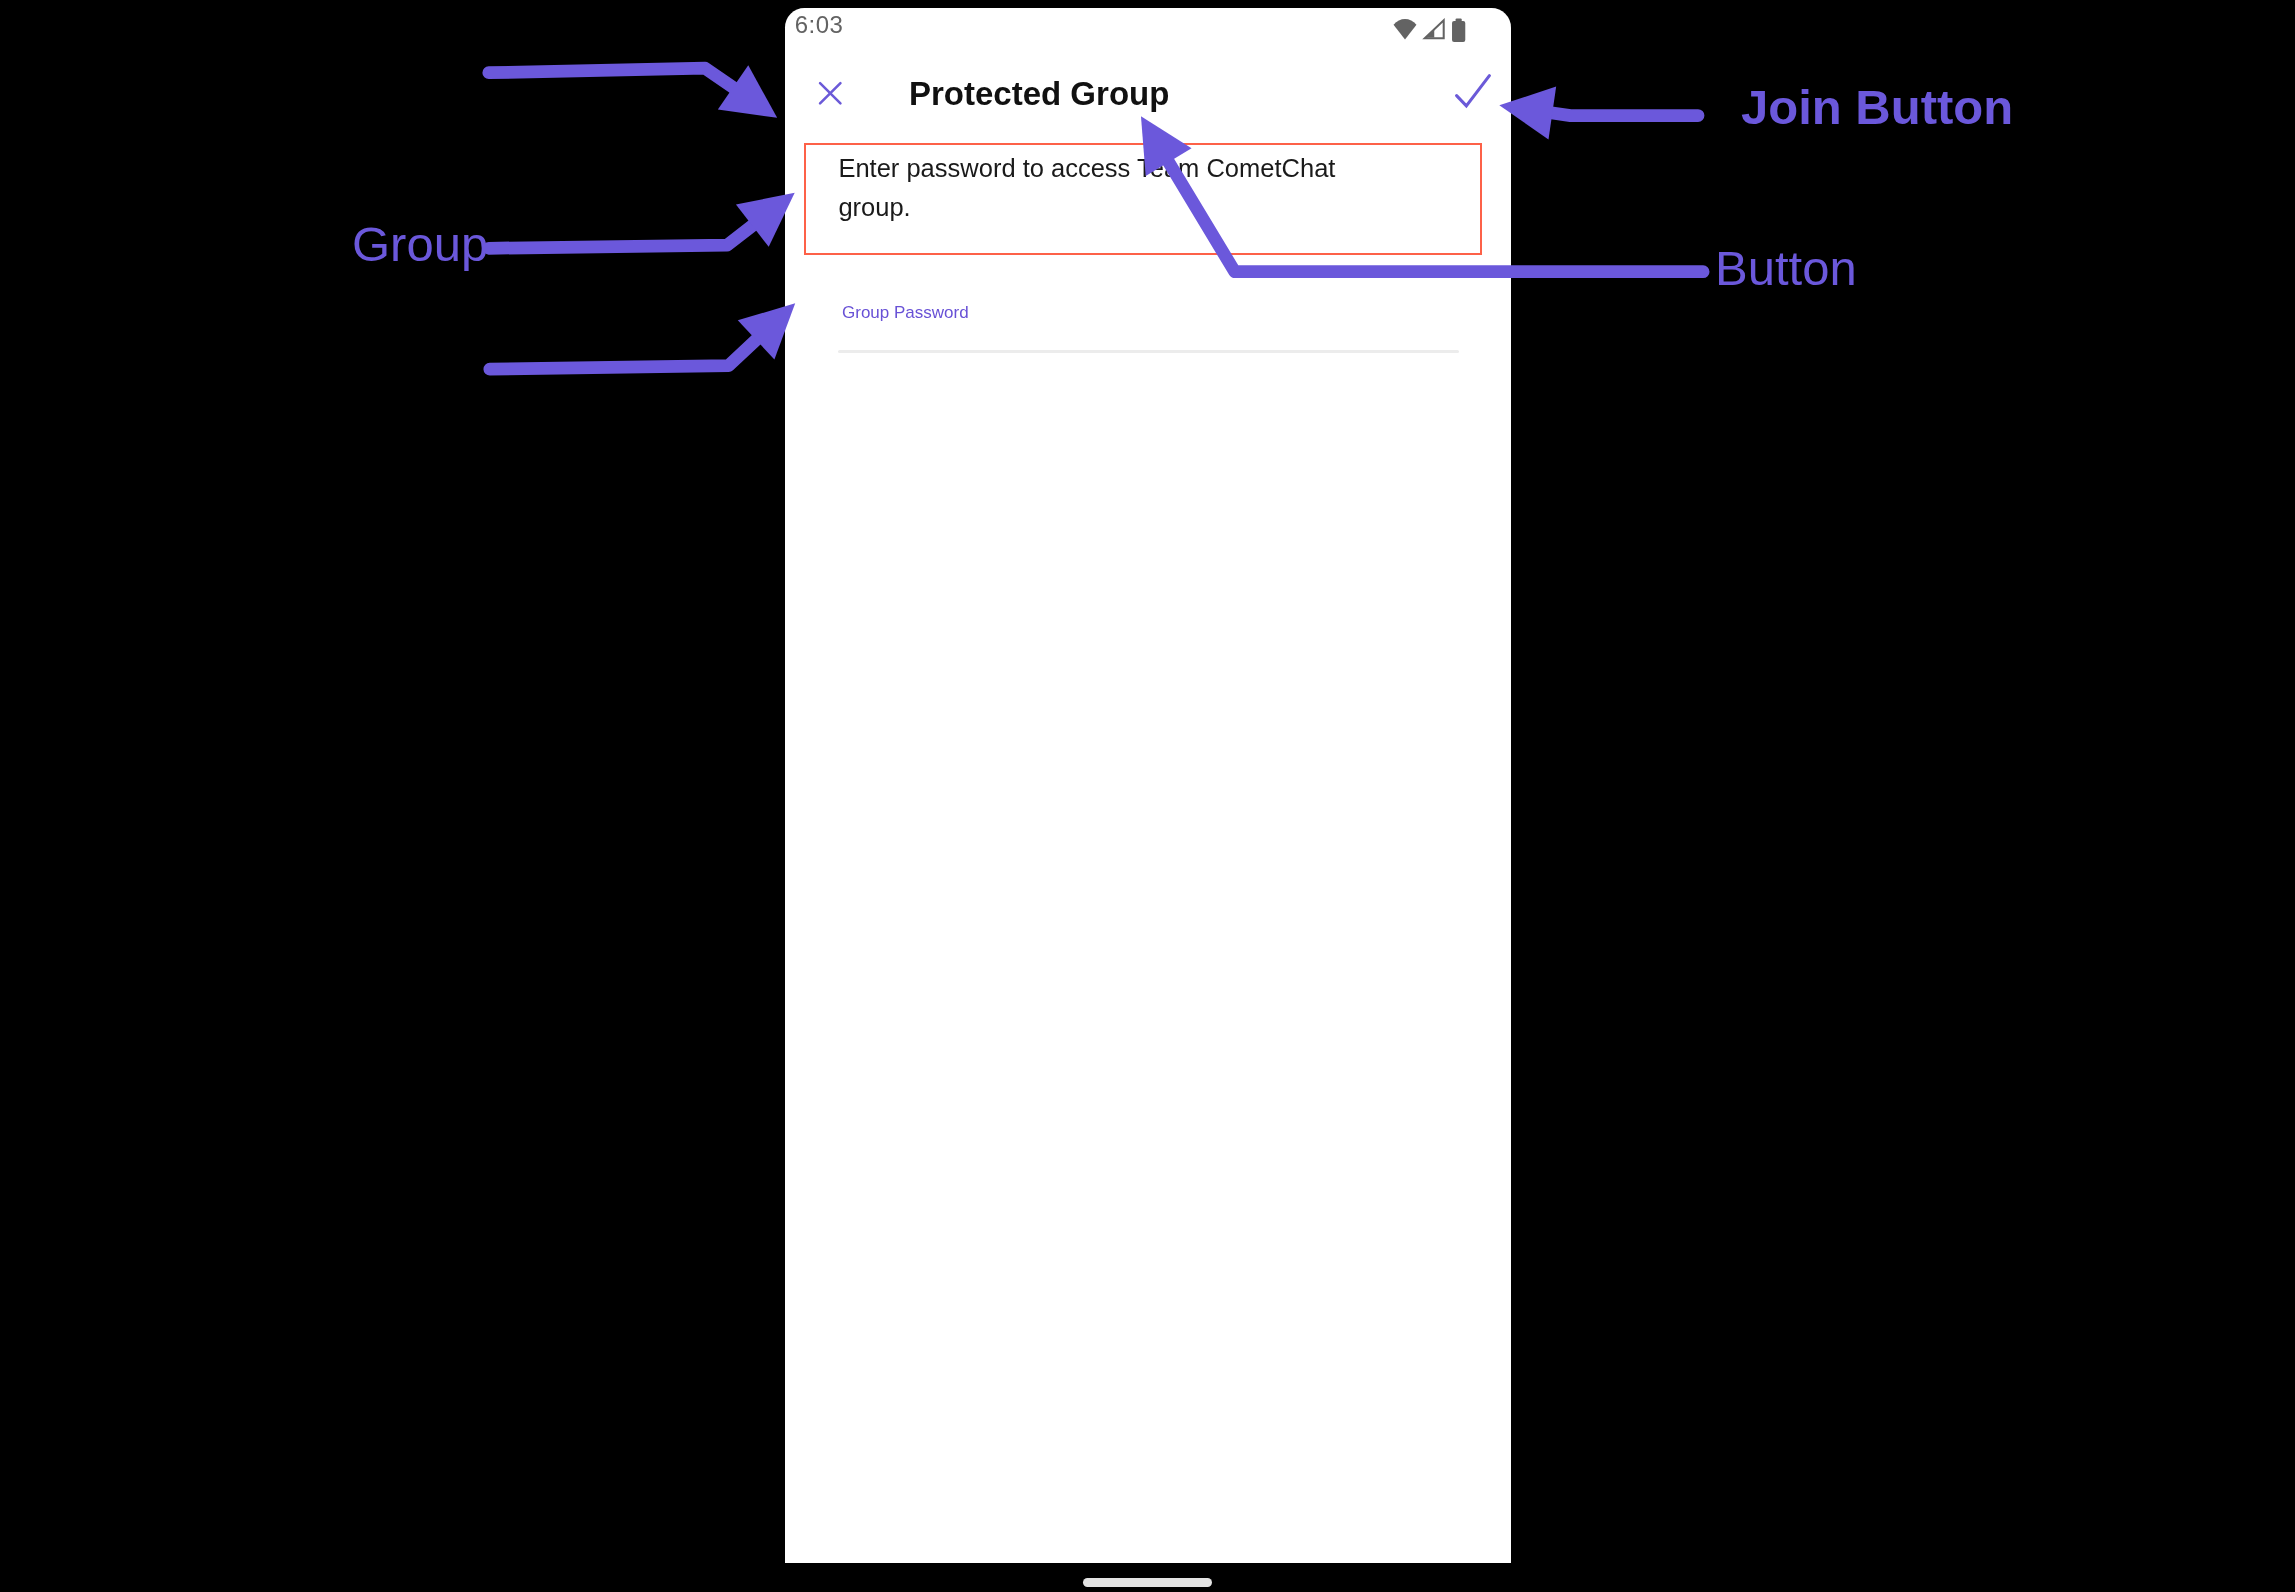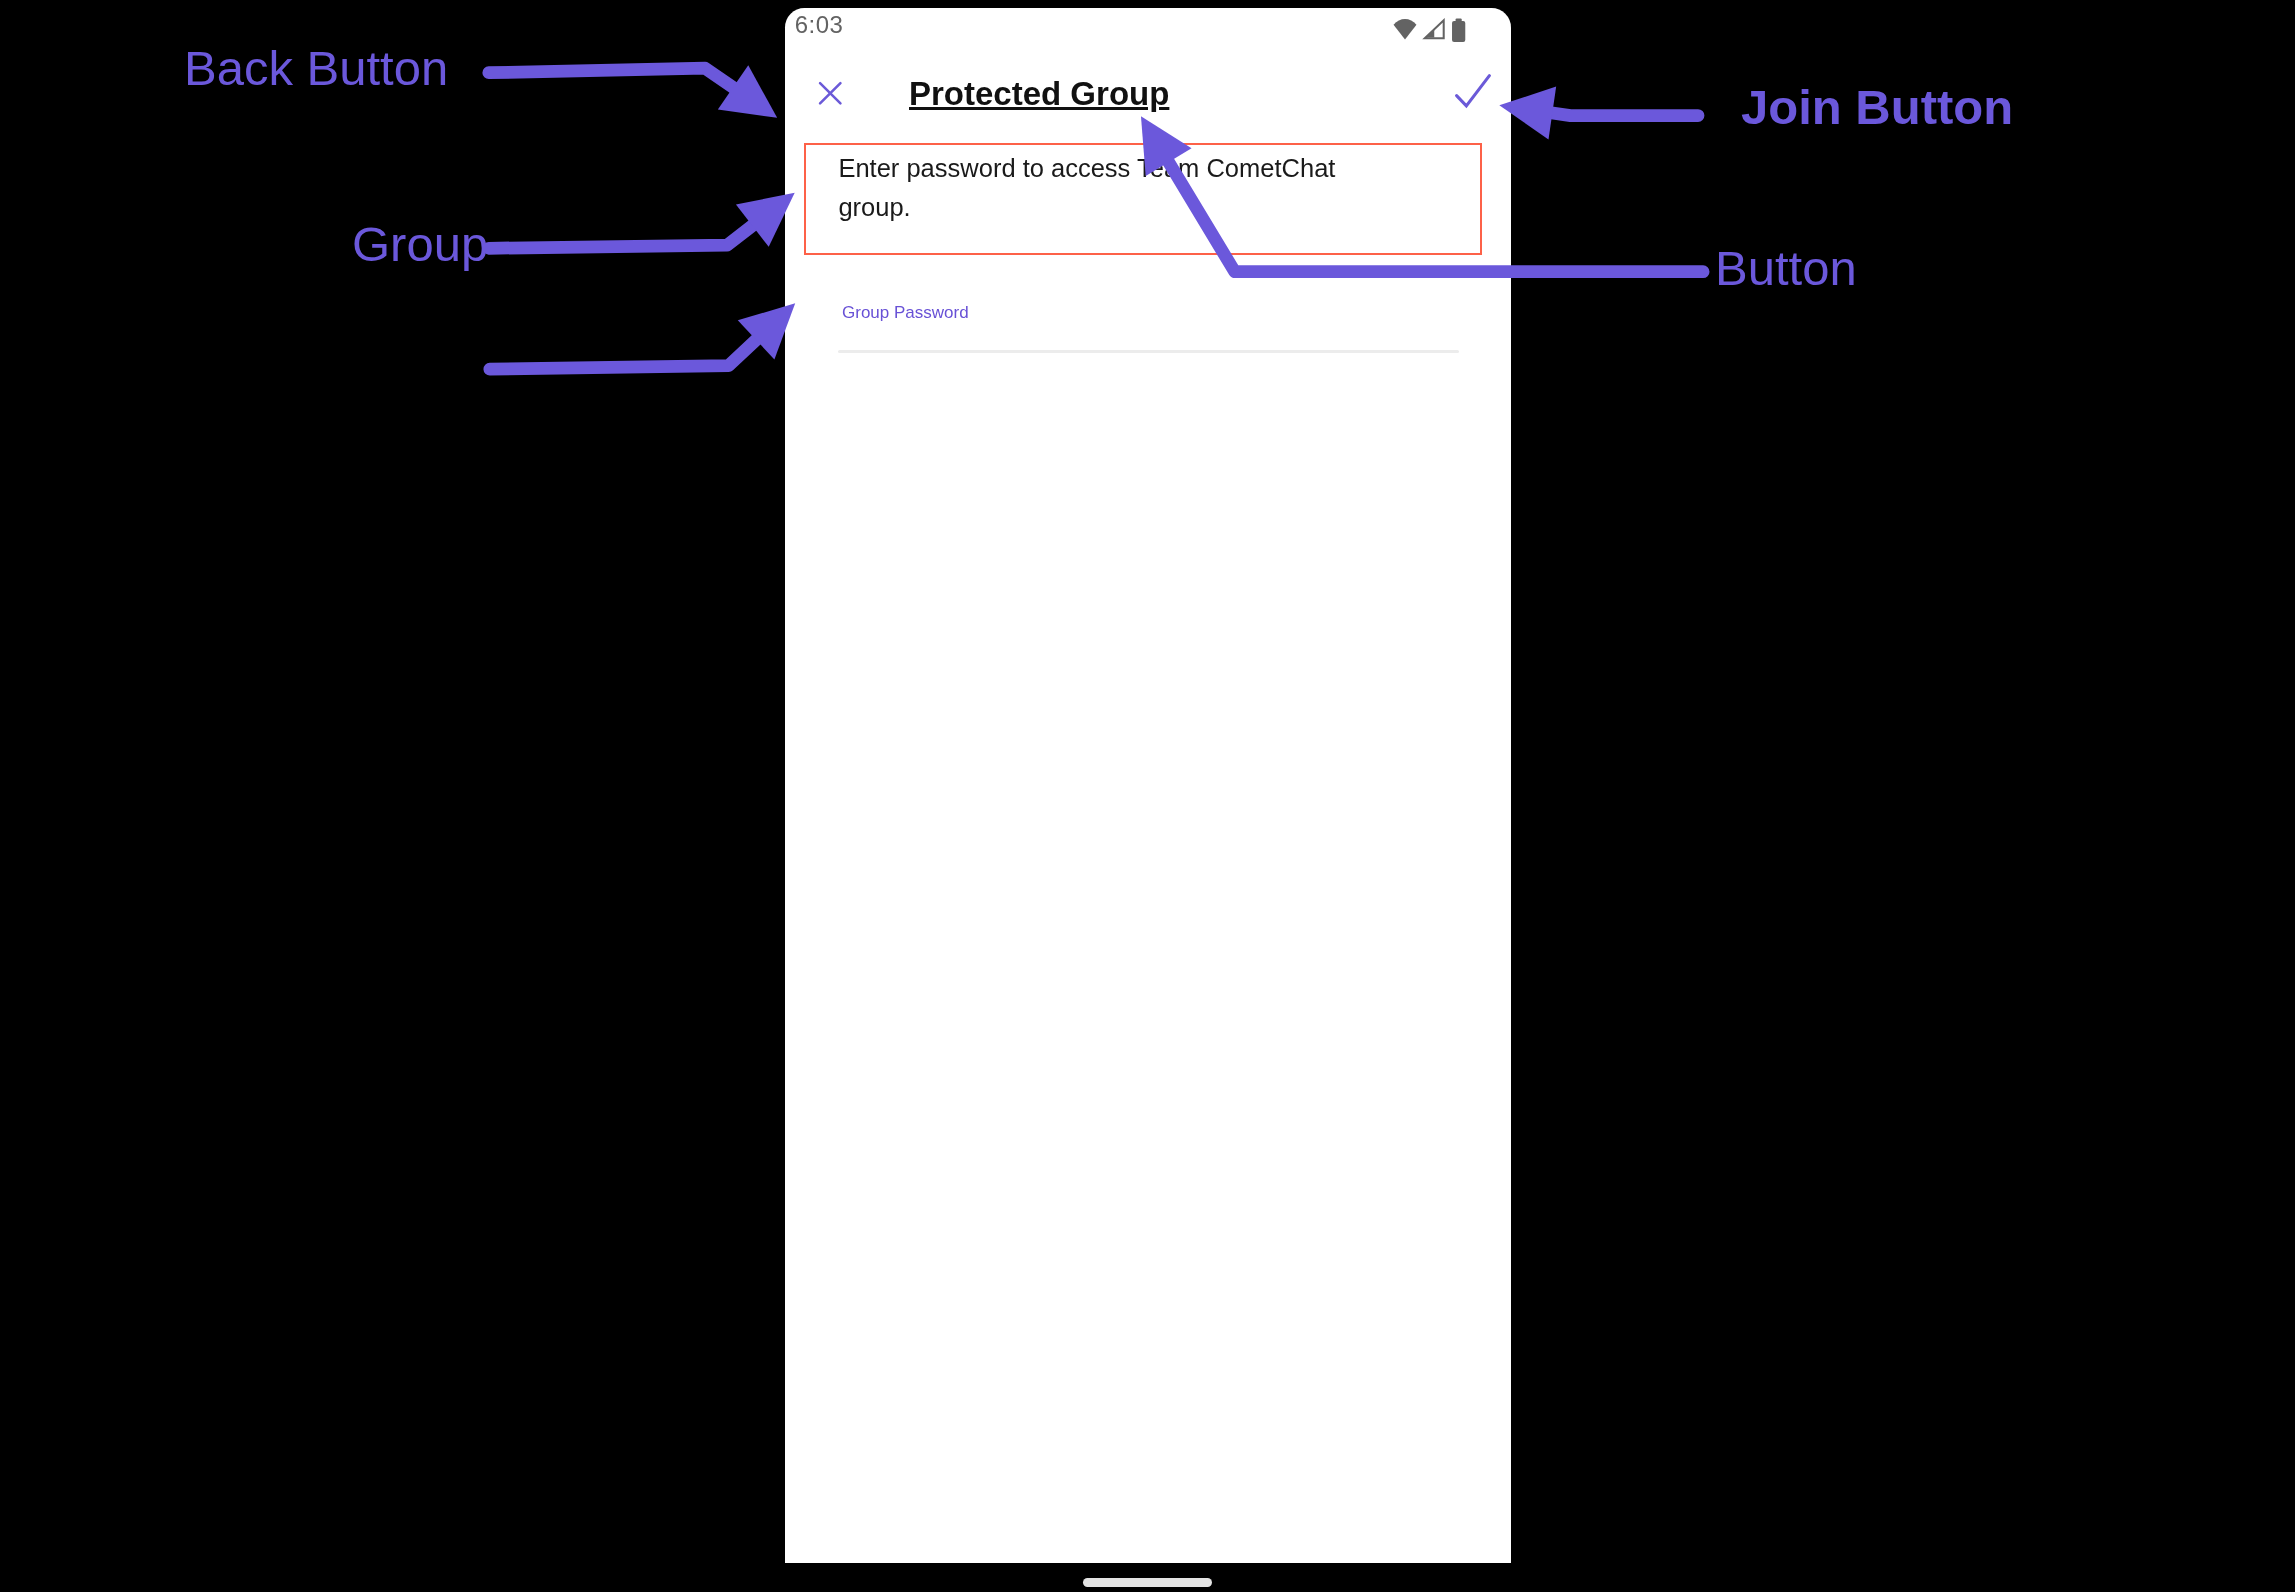--- a/index.html
+++ b/index.html
@@ -63,21 +63,20 @@
   }
   .page-title {
     position: absolute;
     left: 124px;
     top: 69px;
     font-size: 33px;
     line-height: 33px;
     font-weight: 700;
     color: #111111;
     white-space: nowrap;
-    text-decoration: underline;
   }
   .join-btn {
     position: absolute;
     left: 668px;
     top: 63px;
     width: 40px;
     height: 40px;
     background: none;
     border: none;
     padding: 0;
@@ -240,21 +239,20 @@
     <div>
       <label class="field-label">Group Password</label>
       <input class="password-input" type="text" value="" style="">
       <div class="input-underline"></div>
     </div>
 
   </div>
 
   <div class="home-indicator"></div>
 
-  <div class="ann ann-back">Back Button</div>
   <div class="ann ann-join">Join Button</div>
   <div class="ann ann-label">Group</div>
   <div class="ann ann-title">Button</div>
 
   <svg class="arrows" viewBox="0 0 4498 3121">
     <defs>
       <marker id="ah" markerUnits="strokeWidth" markerWidth="4.6" markerHeight="4.6" viewBox="0 0 4.6 4.6" refX="2.4" refY="2.3" orient="auto">
         <path d="M0.2,0.2 L4.4,2.3 L0.2,4.4 Z" fill="#6B58DB"></path>
       </marker>
     </defs>

